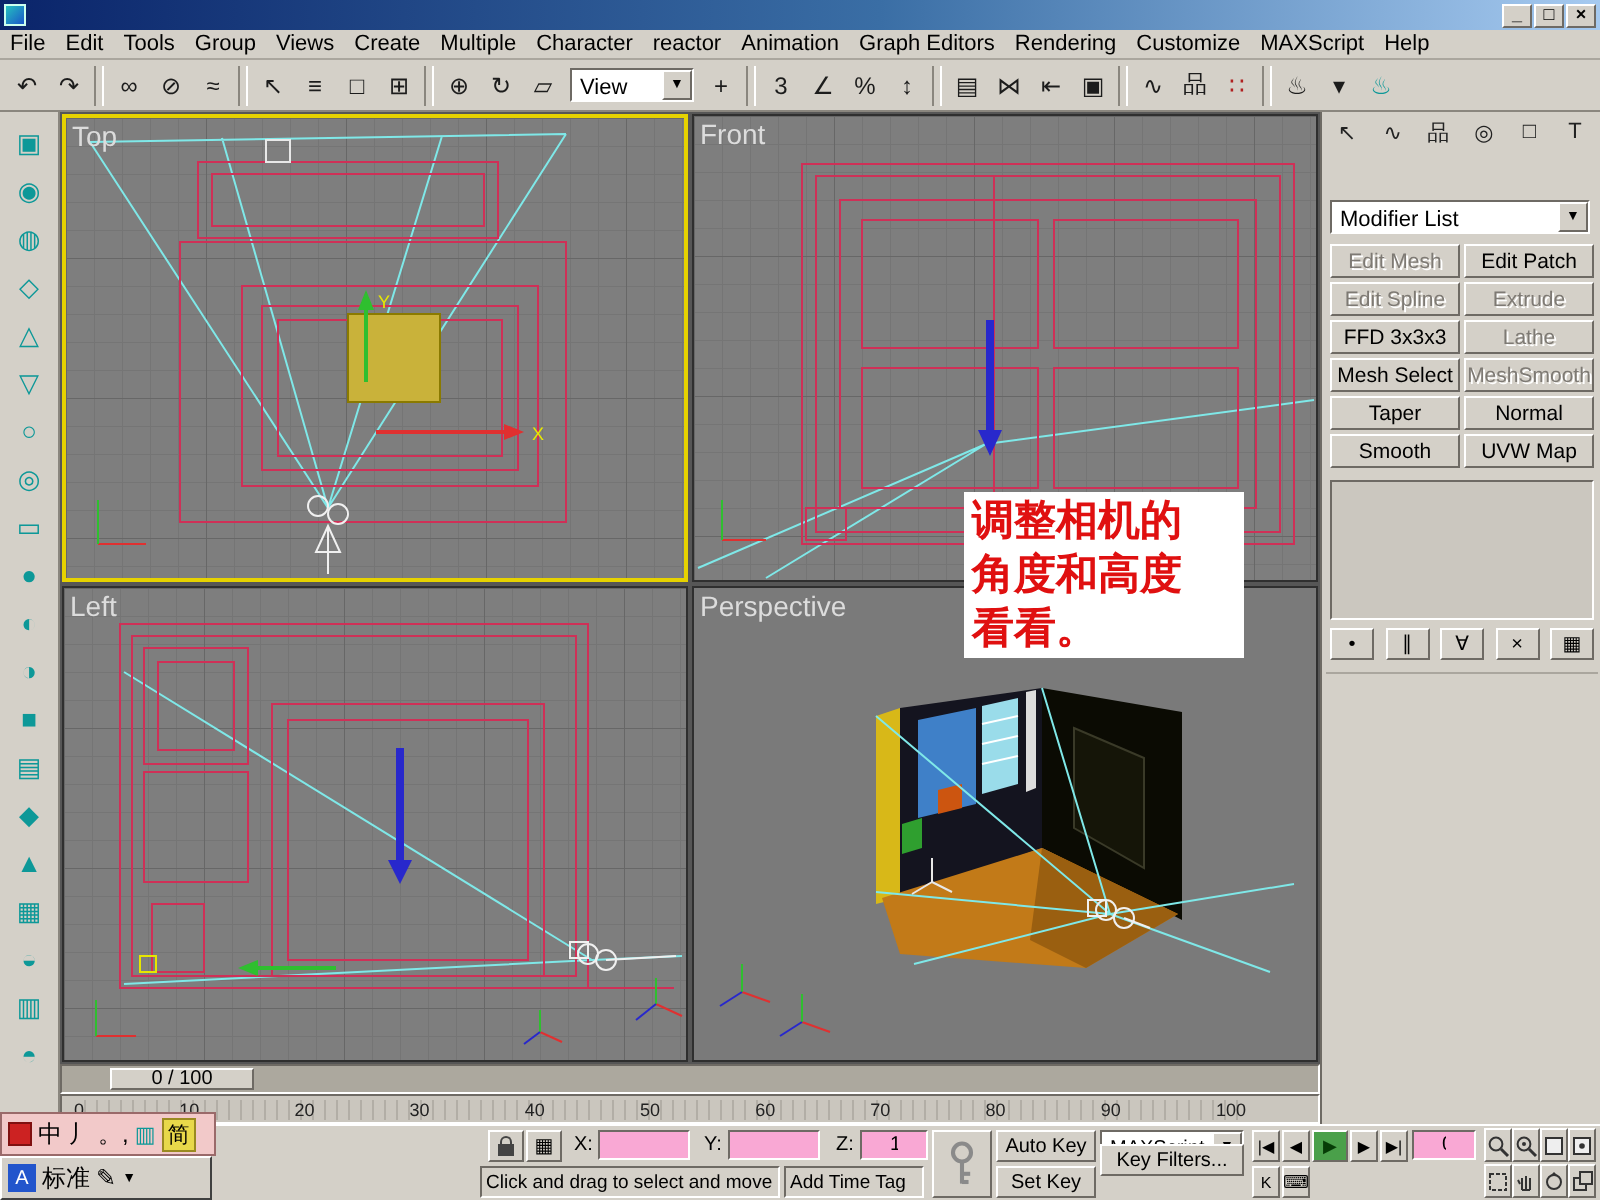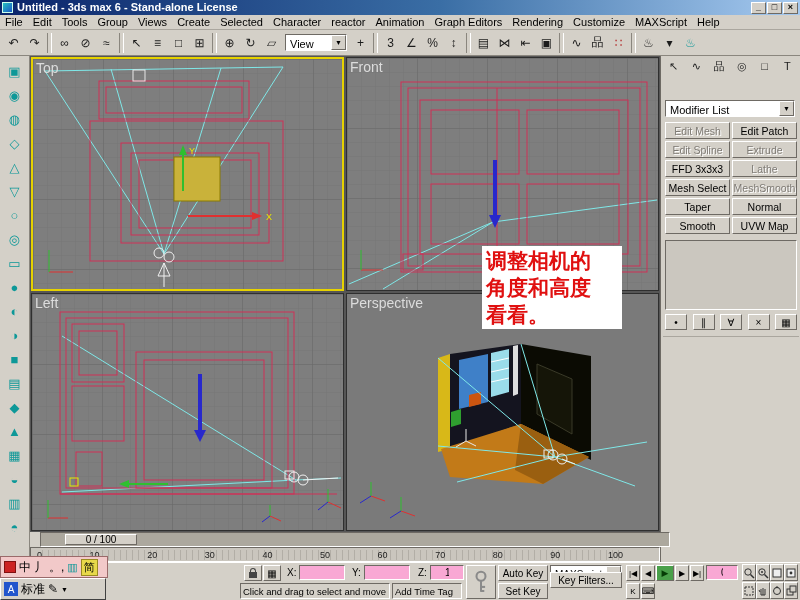--- a/index.html
+++ b/index.html
@@ -38,21 +38,21 @@
 .pcombo{position:absolute;left:4px;width:130px;}
 .selcombo{background:#0a246a;color:#fff;border-color:#6e6a64 #fff #fff #6e6a64;}
 .cgrid{position:absolute;left:4px;top:66px;width:132px;display:grid;grid-template-columns:65px 65px;gap:2px;}
 .cbtn{height:17px;background:#d4d0c8;border:1px solid;border-color:#fff #6e6a64 #6e6a64 #fff;font-size:10.5px;display:flex;align-items:center;justify-content:center;white-space:nowrap;overflow:hidden;}
 .cbtn.disabled{color:#7e7a74;text-shadow:1px 1px 0 #fff;}
 .stacklist{position:absolute;left:4px;top:184px;width:132px;height:70px;background:#cbc7bf;border:1px solid;border-color:#6e6a64 #fff #fff #6e6a64;}
 .stacktools{position:absolute;left:4px;top:258px;width:132px;display:flex;justify-content:space-between;}
 .sbtn{width:22px;height:16px;background:#d4d0c8;border:1px solid;border-color:#fff #6e6a64 #6e6a64 #fff;font-size:10px;display:flex;align-items:center;justify-content:center;}
 .rollout{position:absolute;left:2px;top:280px;width:136px;height:222px;border-top:1px solid #aaa69e;}
 
-.timeslider{position:absolute;left:30px;top:532px;width:630px;height:15px;background:#aca89e;border:1px solid;border-color:#6e6a64 #fff #fff #6e6a64;margin-left:10px;}
+.timeslider{position:absolute;left:30px;top:532px;width:630px;height:15px;background:#aca89e;border:1px solid;border-color:#6e6a64 #fff #fff #6e6a64;}
 .tshandle{position:absolute;left:24px;top:1px;width:72px;height:11px;background:#d4d0c8;border:1px solid;border-color:#fff #6e6a64 #6e6a64 #fff;font-size:10px;display:flex;align-items:center;justify-content:center;}
 .ruler{position:absolute;left:30px;top:547px;width:630px;height:15px;background:#cac6be;border:1px solid;border-color:#6e6a64 #fff #fff #6e6a64;display:flex;align-items:center;}
 .ruler .ticks{display:flex;justify-content:space-between;width:586px;margin-left:6px;font-size:9px;color:#222;background:repeating-linear-gradient(90deg,transparent 0 5px,#b2aea6 5px 6px);}
 
 .statusbar{position:absolute;left:0;top:562px;width:800px;height:38px;background:#d4d0c8;border-top:1px solid #fff;}
 .sb{position:absolute;}
 .btn{background:#d4d0c8;border:1px solid;border-color:#fff #6e6a64 #6e6a64 #fff;display:flex;align-items:center;justify-content:center;font-size:10px;white-space:nowrap;}
 .numfield{height:15px;background:#f9a8d4;border:1px solid;border-color:#6e6a64 #fff #fff #6e6a64;font-size:10px;padding:0 14px;font-family:"Liberation Sans",sans-serif;}
 .lbl{font-size:10px;line-height:16px;}
 .padlock{position:relative;width:8px;height:6px;background:#444;margin-top:3px;}
@@ -68,36 +68,35 @@
 .langbar{position:absolute;left:0;top:578px;width:106px;height:22px;background:#d4d0c8;border:1px solid;border-color:#fff #404040 #404040 #fff;display:flex;align-items:center;gap:3px;padding:0 3px;z-index:45;font-size:12px;}
 .langicon{width:14px;height:14px;background:#2255cc;color:#fff;font-size:10px;display:flex;align-items:center;justify-content:center;}
 </style>
 </head>
 <body>
 
 <div id="root">
 
   <div class="titlebar">
     <div class="appicon"></div>
-    <span class="titletext">Untitled - 3ds max 6 - Stand-alone License</span>
     <div class="winbtns">
       <div class="winbtn">_</div>
       <div class="winbtn">□</div>
       <div class="winbtn">×</div>
     </div>
   </div>
 
   <div class="menubar">
     <span class="menuitem">File</span>
     <span class="menuitem">Edit</span>
     <span class="menuitem">Tools</span>
     <span class="menuitem">Group</span>
     <span class="menuitem">Views</span>
     <span class="menuitem">Create</span>
-    <span class="menuitem">Selected</span>
+    <span class="menuitem">Multiple</span>
     <span class="menuitem">Character</span>
     <span class="menuitem">reactor</span>
     <span class="menuitem">Animation</span>
     <span class="menuitem">Graph Editors</span>
     <span class="menuitem">Rendering</span>
     <span class="menuitem">Customize</span>
     <span class="menuitem">MAXScript</span>
     <span class="menuitem">Help</span>
   </div>
 

